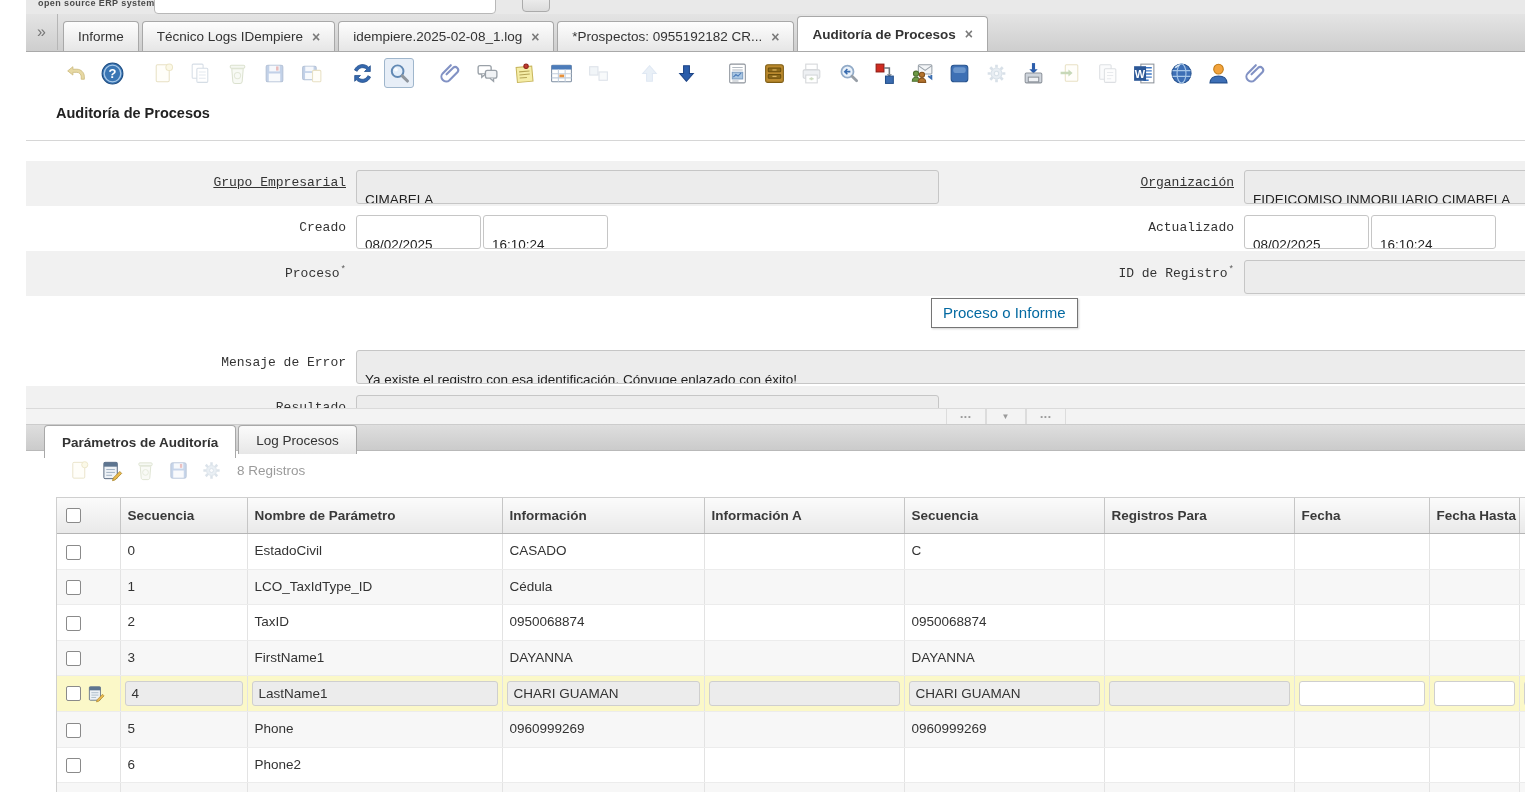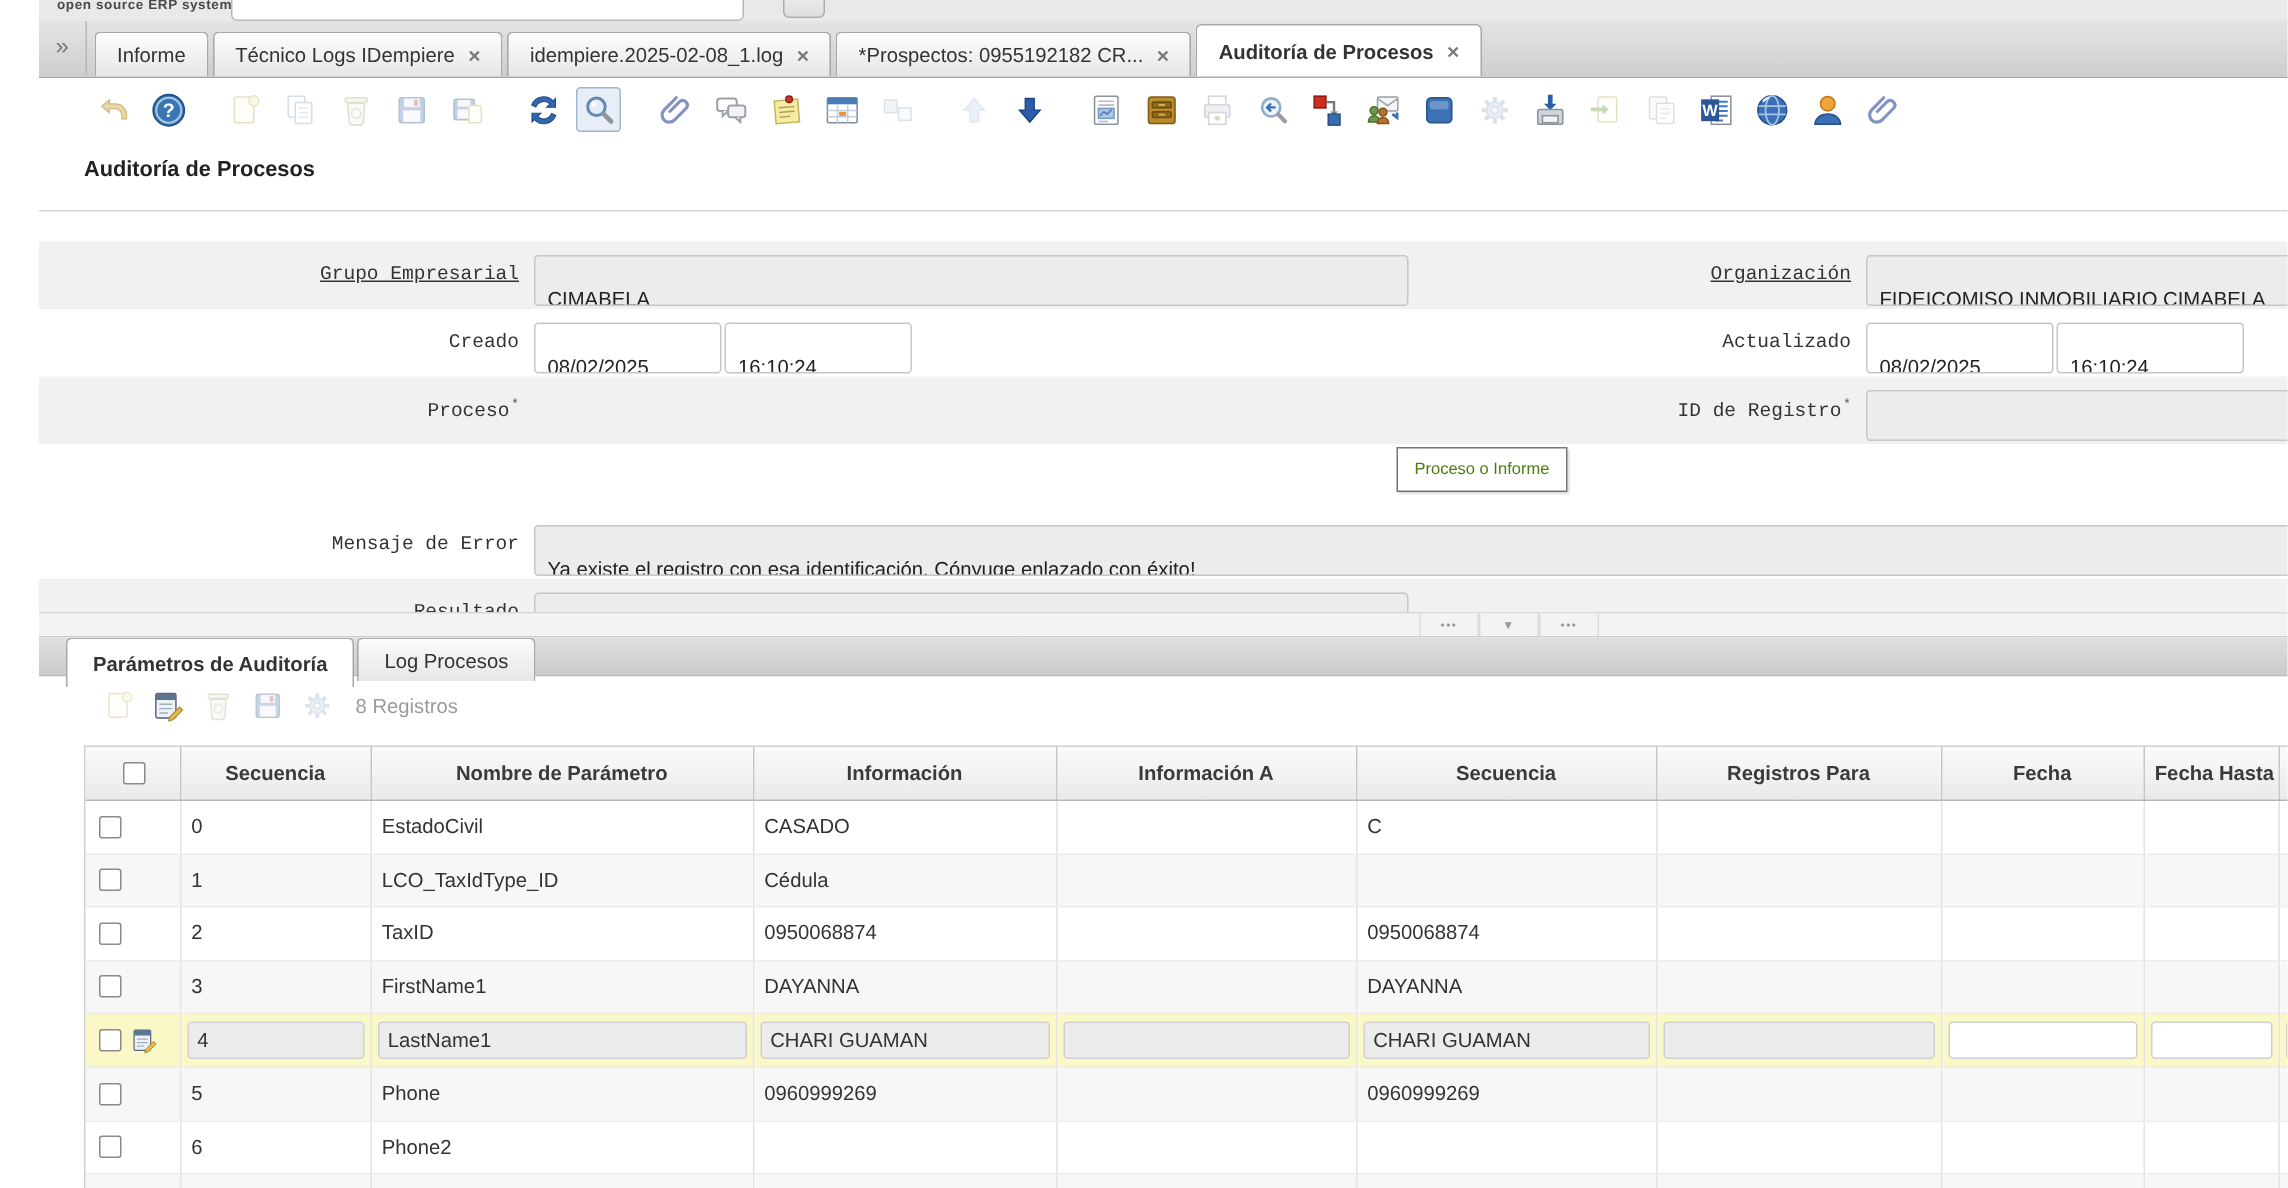--- a/index.html
+++ b/index.html
@@ -46,21 +46,21 @@
   .fld.ro{background:#ececec;}
   .f-main{left:330px;width:583px;}
   .f-right{left:1218px;right:-2px;}
   .f-date{left:330px;width:125px;}
   .f-time{left:457px;width:125px;}
   .f-rdate{left:1218px;width:125px;}
   .f-rtime{left:1345px;width:125px;}
   .f-msg{left:330px;right:-2px;}
   .f-num{text-align:right;}
   .tooltip{position:absolute;left:905px;top:298px;height:28px;line-height:28px;background:#fff;border:1px solid #757575;
-           padding:0 11px;font-size:11px;color:#4d7c0f;box-shadow:1px 1px 2px rgba(0,0,0,.18);z-index:6;white-space:nowrap;}
+           padding:0 11px;font-size:15px;color:#0369a1;box-shadow:1px 1px 2px rgba(0,0,0,.18);z-index:6;white-space:nowrap;}
 
   
   .splitter{position:absolute;top:408px;left:0;right:0;height:17px;background:#f3f3f3;border-top:1px solid #dadada;border-bottom:1px solid #cccccc;box-sizing:border-box;}
   .spbtns{position:absolute;left:920px;top:0;height:15px;display:flex;}
   .spb{width:38px;border-left:1px solid #dcdcdc;border-right:1px solid #dcdcdc;color:#9a9a9a;font-size:8px;
        display:flex;align-items:center;justify-content:center;letter-spacing:1px;cursor:pointer;background:#f3f3f3;}
 
   
   .detail{position:absolute;top:425px;left:0;right:0;bottom:0;background:#fff;}
   .dtabs{height:26px;background:linear-gradient(#dedede,#cbcbcb);border-bottom:1px solid #b9b9b9;display:flex;padding-left:18px;box-sizing:border-box;}
@@ -70,21 +70,21 @@
   .dtoolbar{height:38px;display:flex;align-items:center;padding-left:40px;background:#fff;}
   .dbi{width:27px;height:27px;margin-right:6px;display:flex;align-items:center;justify-content:center;cursor:pointer;}
   .dbi svg{width:23px;height:23px;}
   .dbi.disabled{opacity:.35;cursor:default;}
   .drecords{margin-left:6px;font-size:13.5px;color:#9b9b9b;}
 
   
   .gridwrap{position:absolute;top:72px;left:30px;right:0;bottom:0;overflow:hidden;border-left:1px solid #cfcfcf;border-top:1px solid #cfcfcf;}
   table.grid{border-collapse:collapse;table-layout:fixed;width:100%;}
   .grid th{background:linear-gradient(#fbfbfb,#e9e9e9);border-right:1px solid #c6c6c6;border-bottom:1px solid #b5b5b5;
-           font-weight:bold;font-size:13.5px;color:#3a3a3a;text-align:center;padding:0 7px;height:35px;overflow:hidden;white-space:nowrap;cursor:pointer;}
+           font-weight:bold;font-size:13.5px;color:#3a3a3a;text-align:left;padding:0 7px;height:35px;overflow:hidden;white-space:nowrap;cursor:pointer;}
   .grid td{border-right:1px solid #e3e3e3;border-bottom:1px solid #ececec;padding:0;overflow:hidden;vertical-align:middle;}
   .grid tr.grow{height:35.5px;background:#fff;}
   .grid tr.grow:nth-child(even){background:#f7f7f7;}
   .cv{display:block;padding:0 7px;line-height:34px;font-size:13.5px;color:#333;white-space:nowrap;overflow:hidden;}
   .c-cb{padding-left:9px !important;}
   .cb{display:inline-block;width:13px;height:13px;border:1px solid #8a8a8a;border-radius:2px;background:#fff;vertical-align:middle;cursor:pointer;}
   .rowedit{display:none;width:19px;height:19px;margin-left:6px;vertical-align:middle;}
   .rowedit svg{width:19px;height:19px;}
   tr.sel{background:#fbf8c8 !important;}
   tr.sel .cv{box-sizing:border-box;height:25px;line-height:23px;margin:5px 4px;padding:0 6px;background:#ececec;

